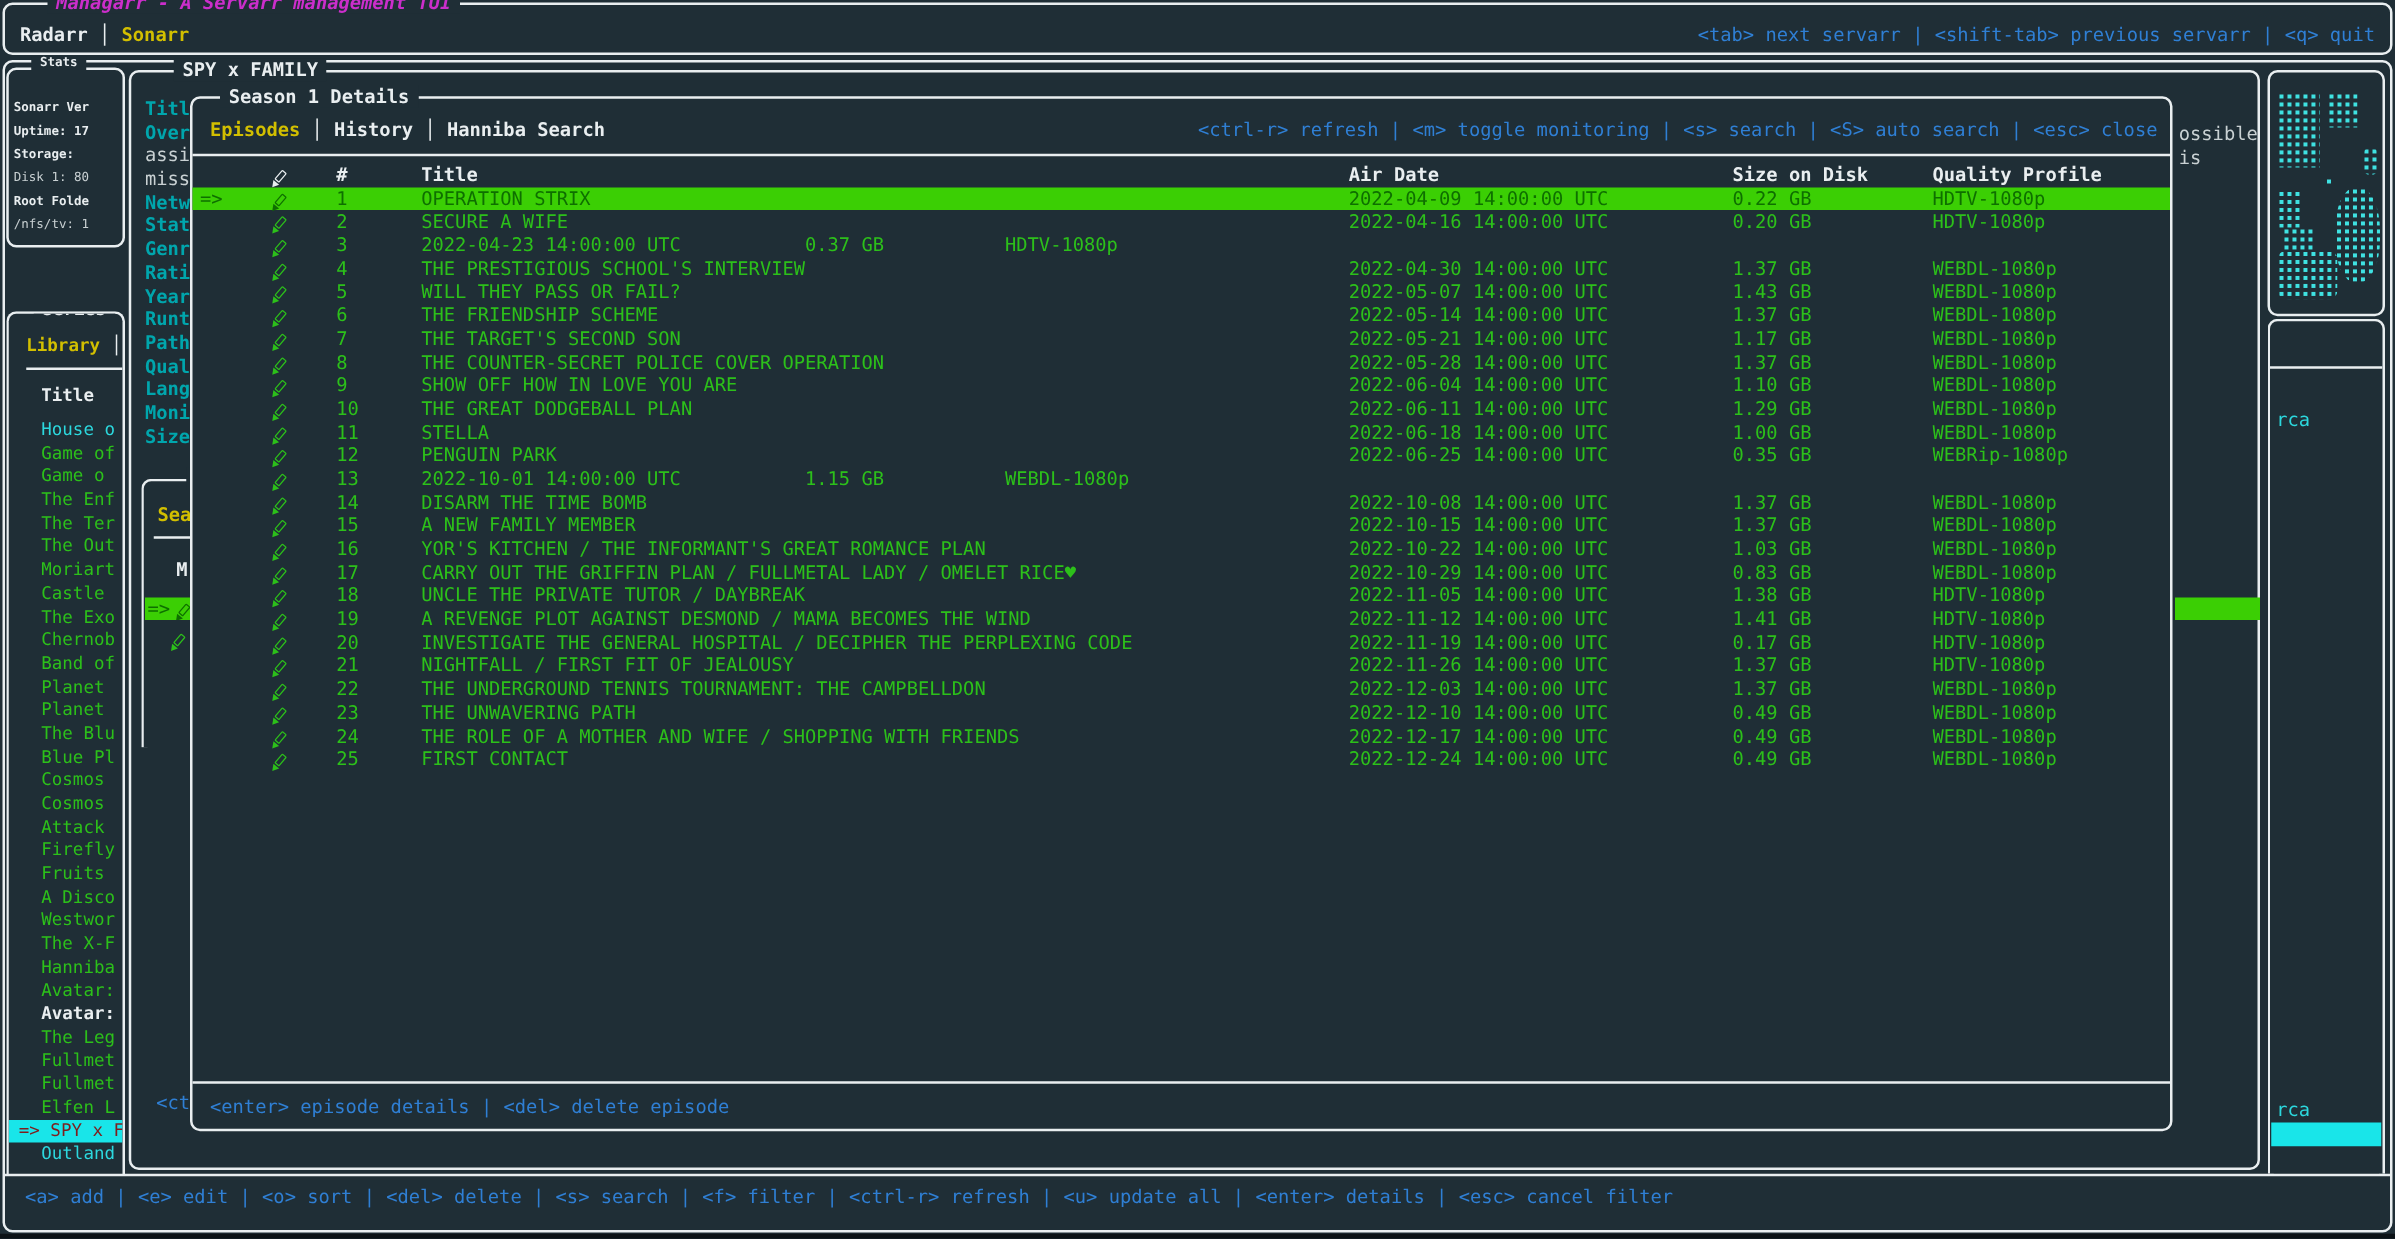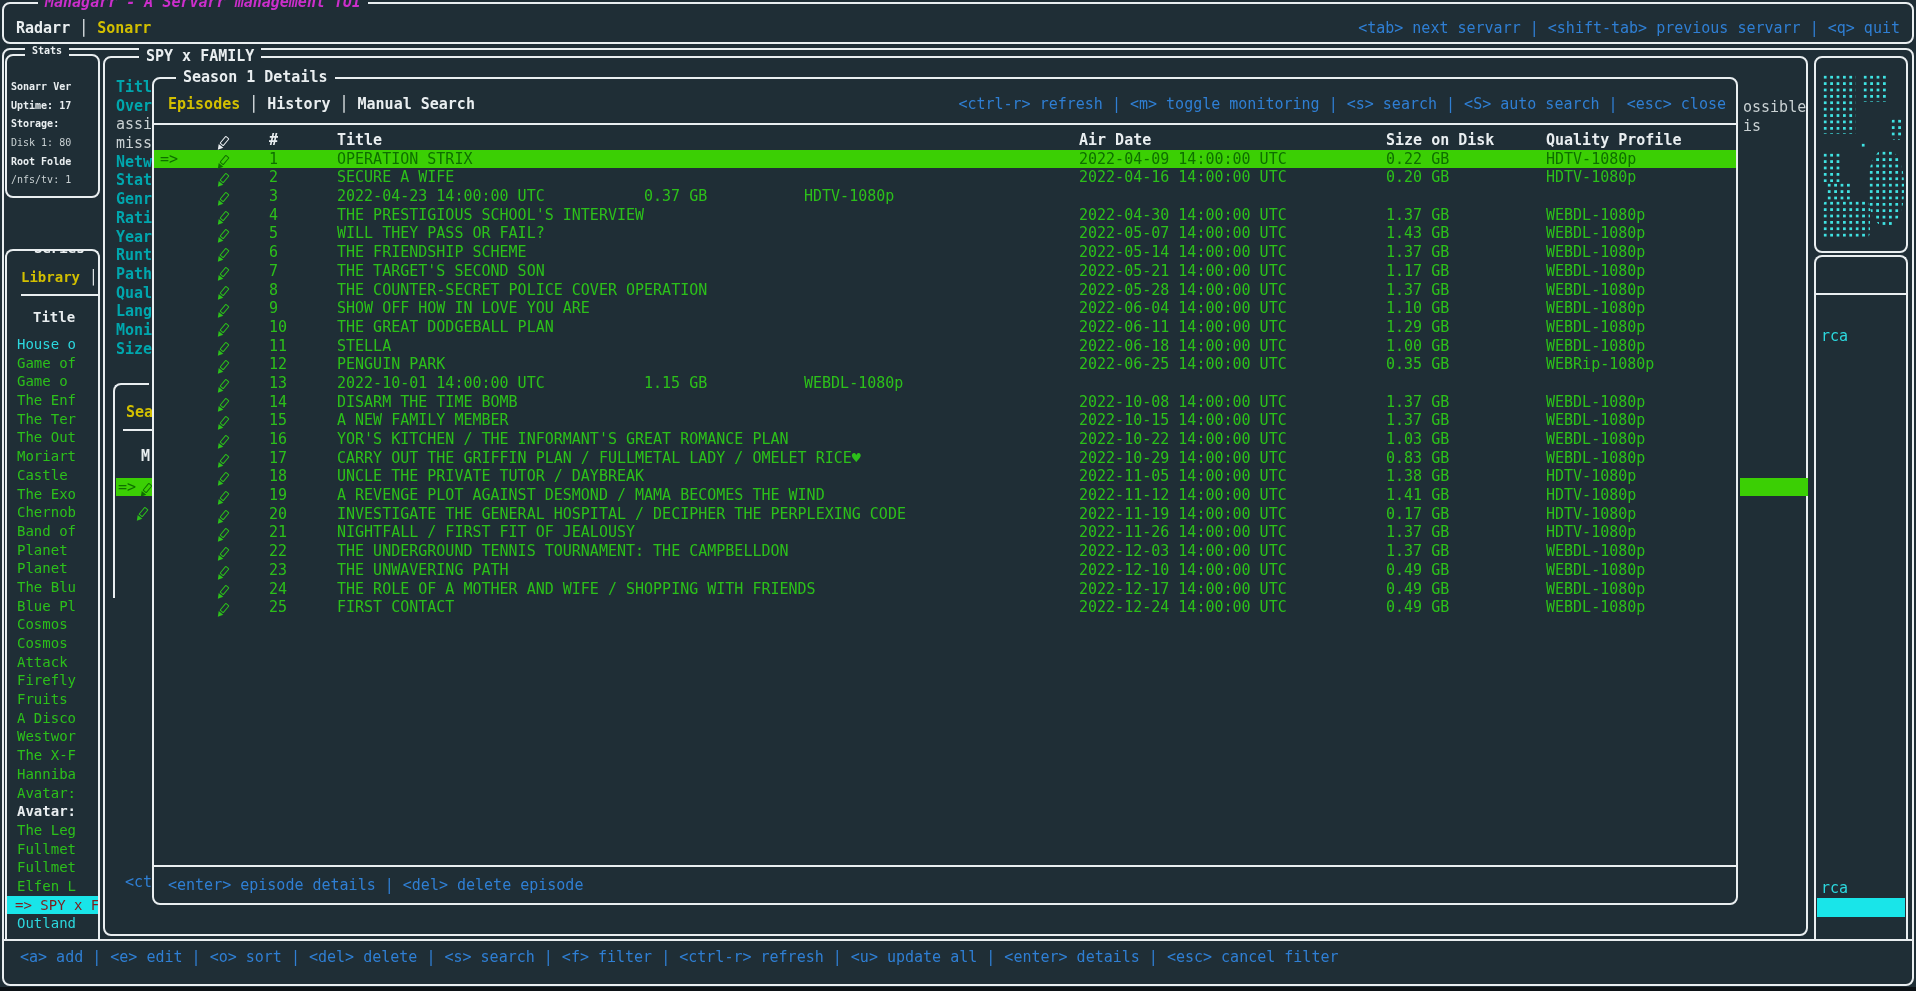--- a/index.html
+++ b/index.html
@@ -35,21 +35,21 @@
   
   #stats-box{left:5px;top:54px;width:95px;height:144px;font-size:10px;}
   #stats-box .box-title{left:18px;}
   #stats-lines{position:absolute;left:4px;right:1px;top:22px;}
   #series-box{left:5px;top:249px;width:95px;height:691px;font-size:14px;overflow:hidden;border-bottom:none;border-radius:8px 8px 0 0;}
   #series-box .box-title{left:20px;}
   #series-tabrow{position:absolute;left:14px;top:18px;white-space:nowrap;}
   #series-div{left:14px;right:0;top:43px;}
   #series-head{position:absolute;left:26px;top:58px;font-weight:bold;color:var(--white);}
   #series-list{position:absolute;left:0;right:0;top:84px;}
-  .s-item{height:var(--rh);line-height:var(--rh);padding-left:10px;white-space:nowrap;overflow:hidden;}
+  .s-item{height:var(--rh);line-height:var(--rh);padding-left:26px;white-space:nowrap;overflow:hidden;}
   .s-item.selected{background:var(--cyan-bg);color:#7f1d1d;padding-left:8px;font-weight:normal;}
   .s-item.white{font-weight:bold;}
   
   #layer2{left:103px;top:56px;width:1705px;height:880px;}
   #layer2 .box-title{left:34px;}
   #bg-labels{position:absolute;left:11px;top:20px;width:47px;}
   #overview-frag{position:absolute;left:1638px;top:40px;width:64px;color:var(--dim);}
   #seasons-frag{position:absolute;left:8px;top:325px;width:41px;height:215px;border-left:2px solid var(--border);border-top:2px solid var(--border);border-top-left-radius:8px;}
   #seasons-frag .box-title{right:0px;}
   #seasons-tab{position:absolute;right:1px;top:18px;}
@@ -193,21 +193,21 @@
     <span class="pencil"></span>
   </div>
   <span id="season-row2-pencil" class="pencil"></span>
   <div id="season-sel-right"></div>
   <div id="bg-hint" class="blue">&lt;ct</div>
 </div>
 
 <div class="box" id="popup">
   <span class="box-title">Season 1 Details</span>
   <div id="popup-tabs">
-    <span class="yellow">Episodes</span><span class="vsep">│</span><span class="white">History</span><span class="vsep">│</span><span class="white">Manual Search</span>
+    <span class="yellow">Episodes</span><span class="vsep">│</span><span class="white">History</span><span class="vsep">│</span><span class="white">Hanniba Search</span>
   </div>
   <div id="popup-keys" class="blue">&lt;ctrl-r&gt; refresh | &lt;m&gt; toggle monitoring | &lt;s&gt; search | &lt;S&gt; auto search | &lt;esc&gt; close</div>
   <div class="divider" id="popup-div-top"></div>
   <div id="ep-table">
     <div class="ep-row head">
       <div class="c-marker"></div>
       <div class="c-pencil"><span class="pencil"></span></div>
       <div class="c-num">#</div>
       <div class="c-title">Title</div>
       <div class="c-air">Air Date</div>

